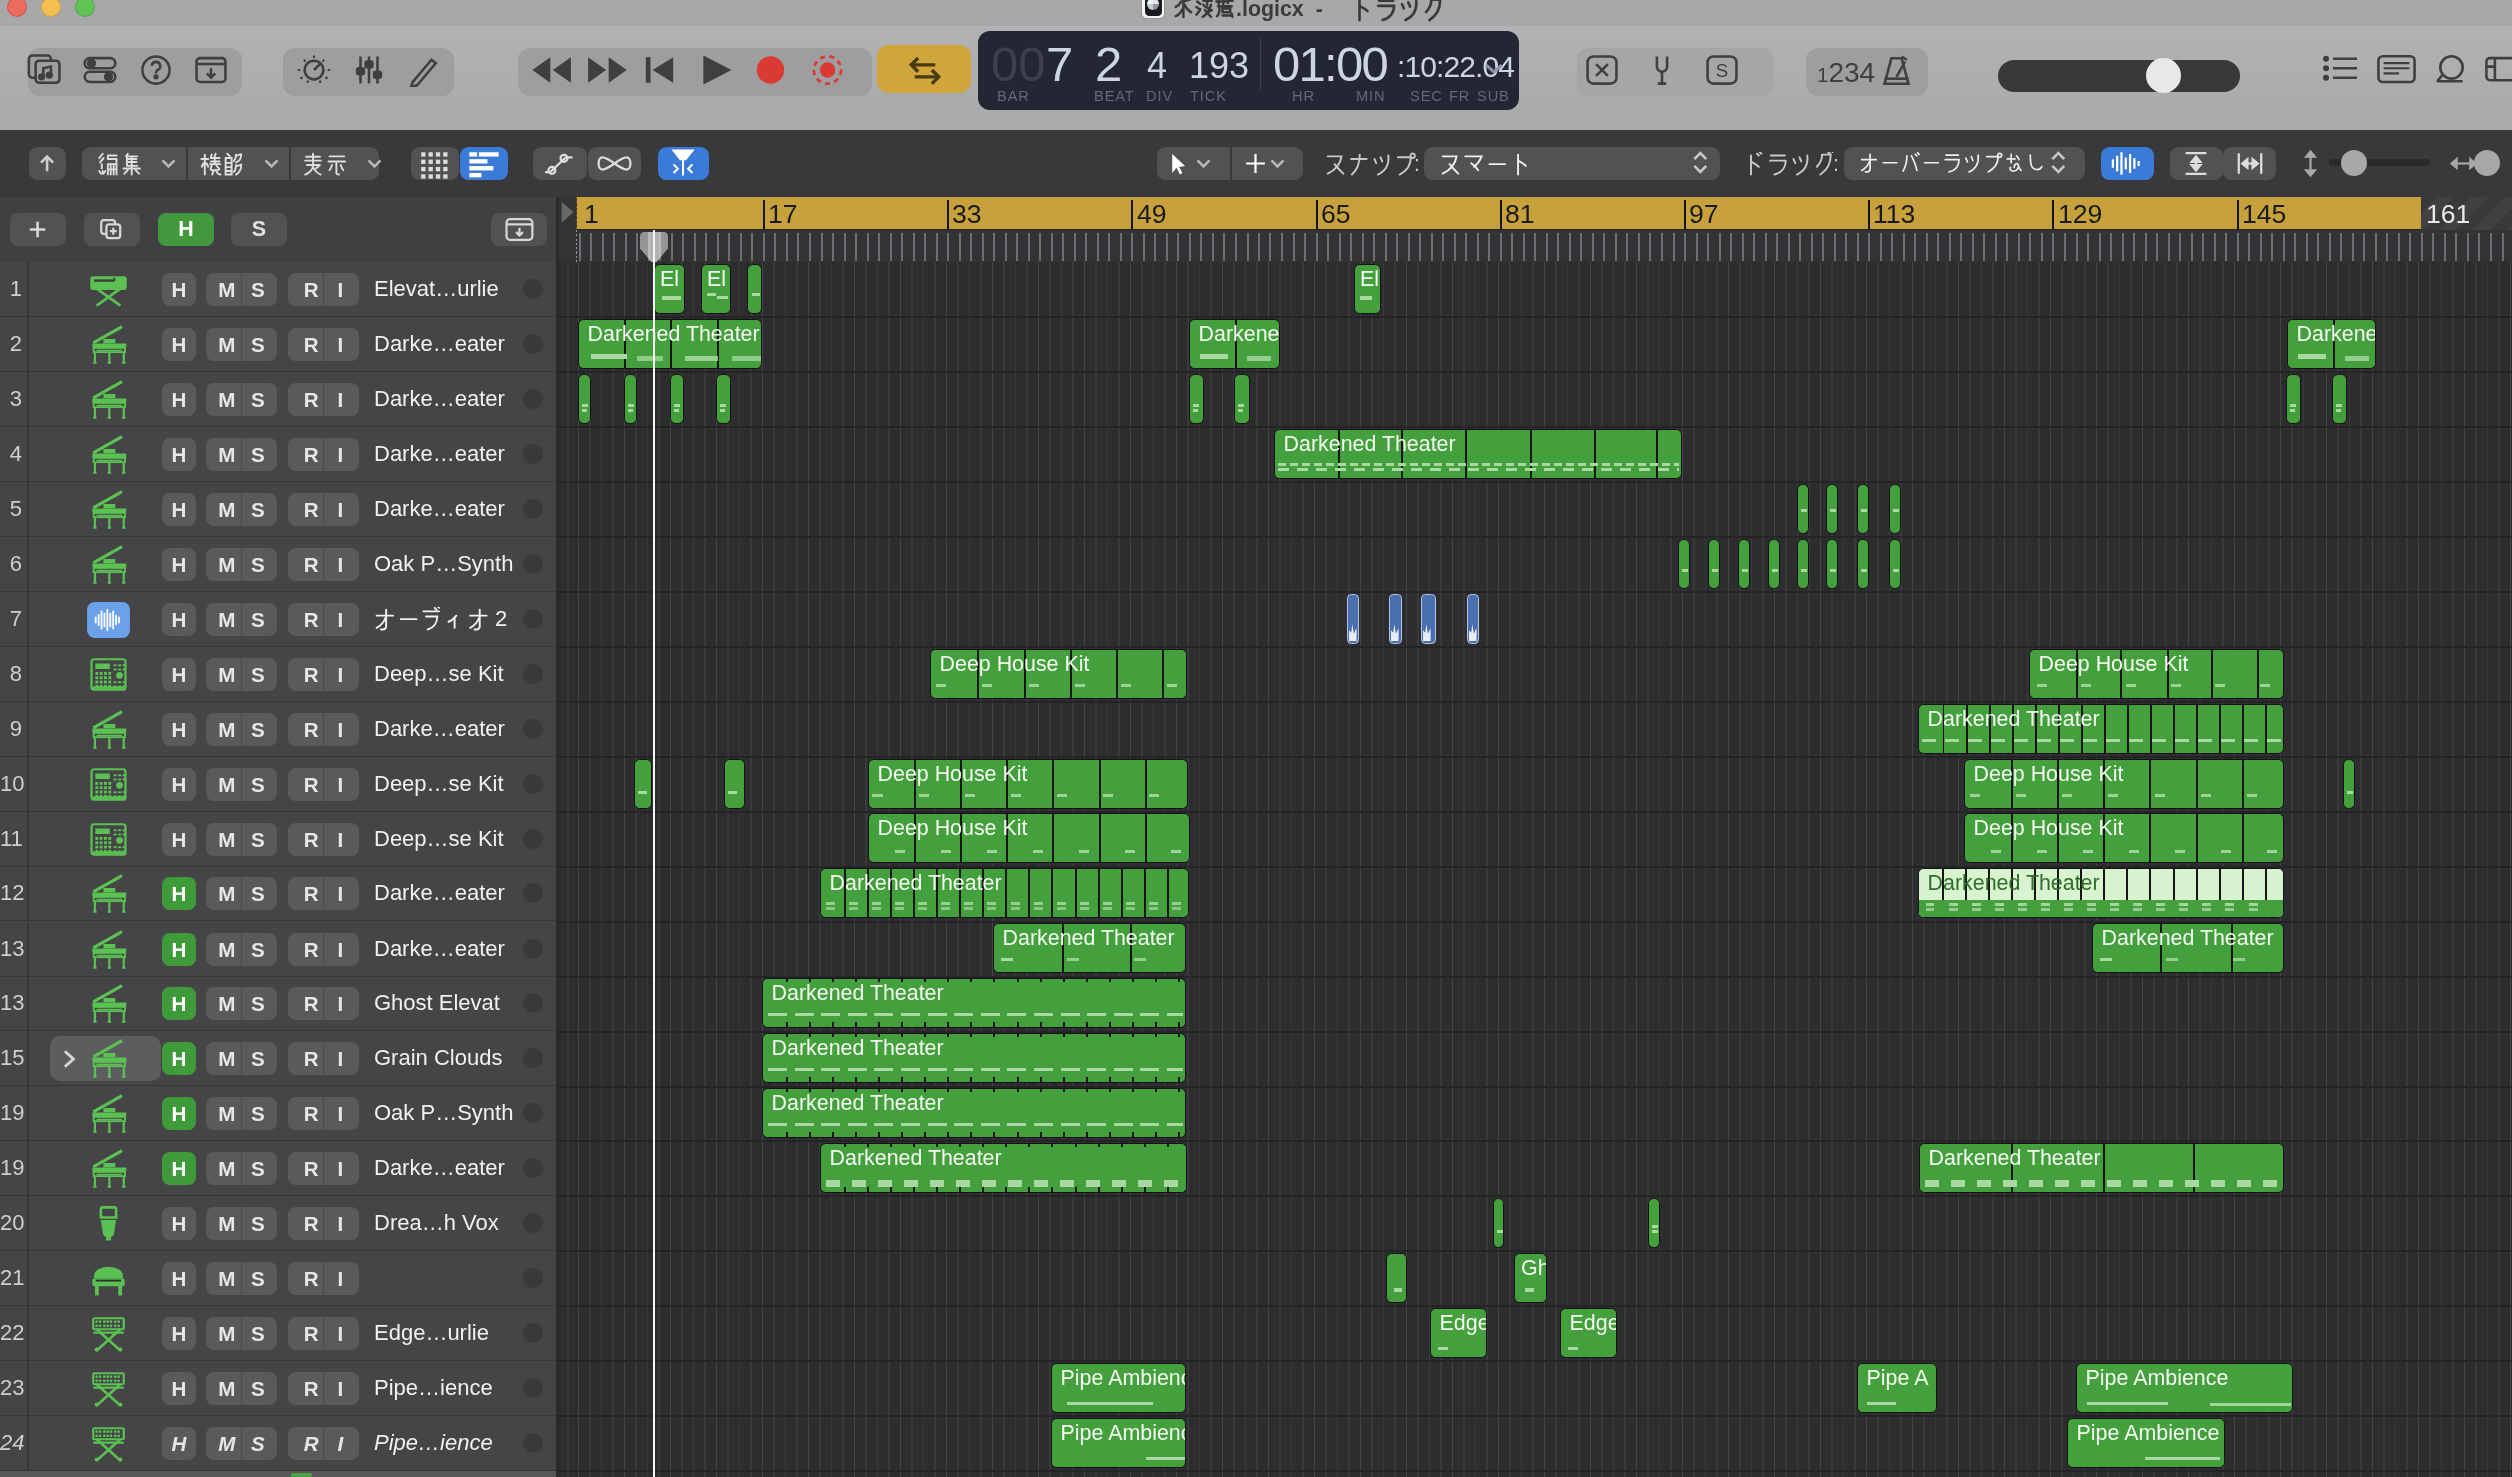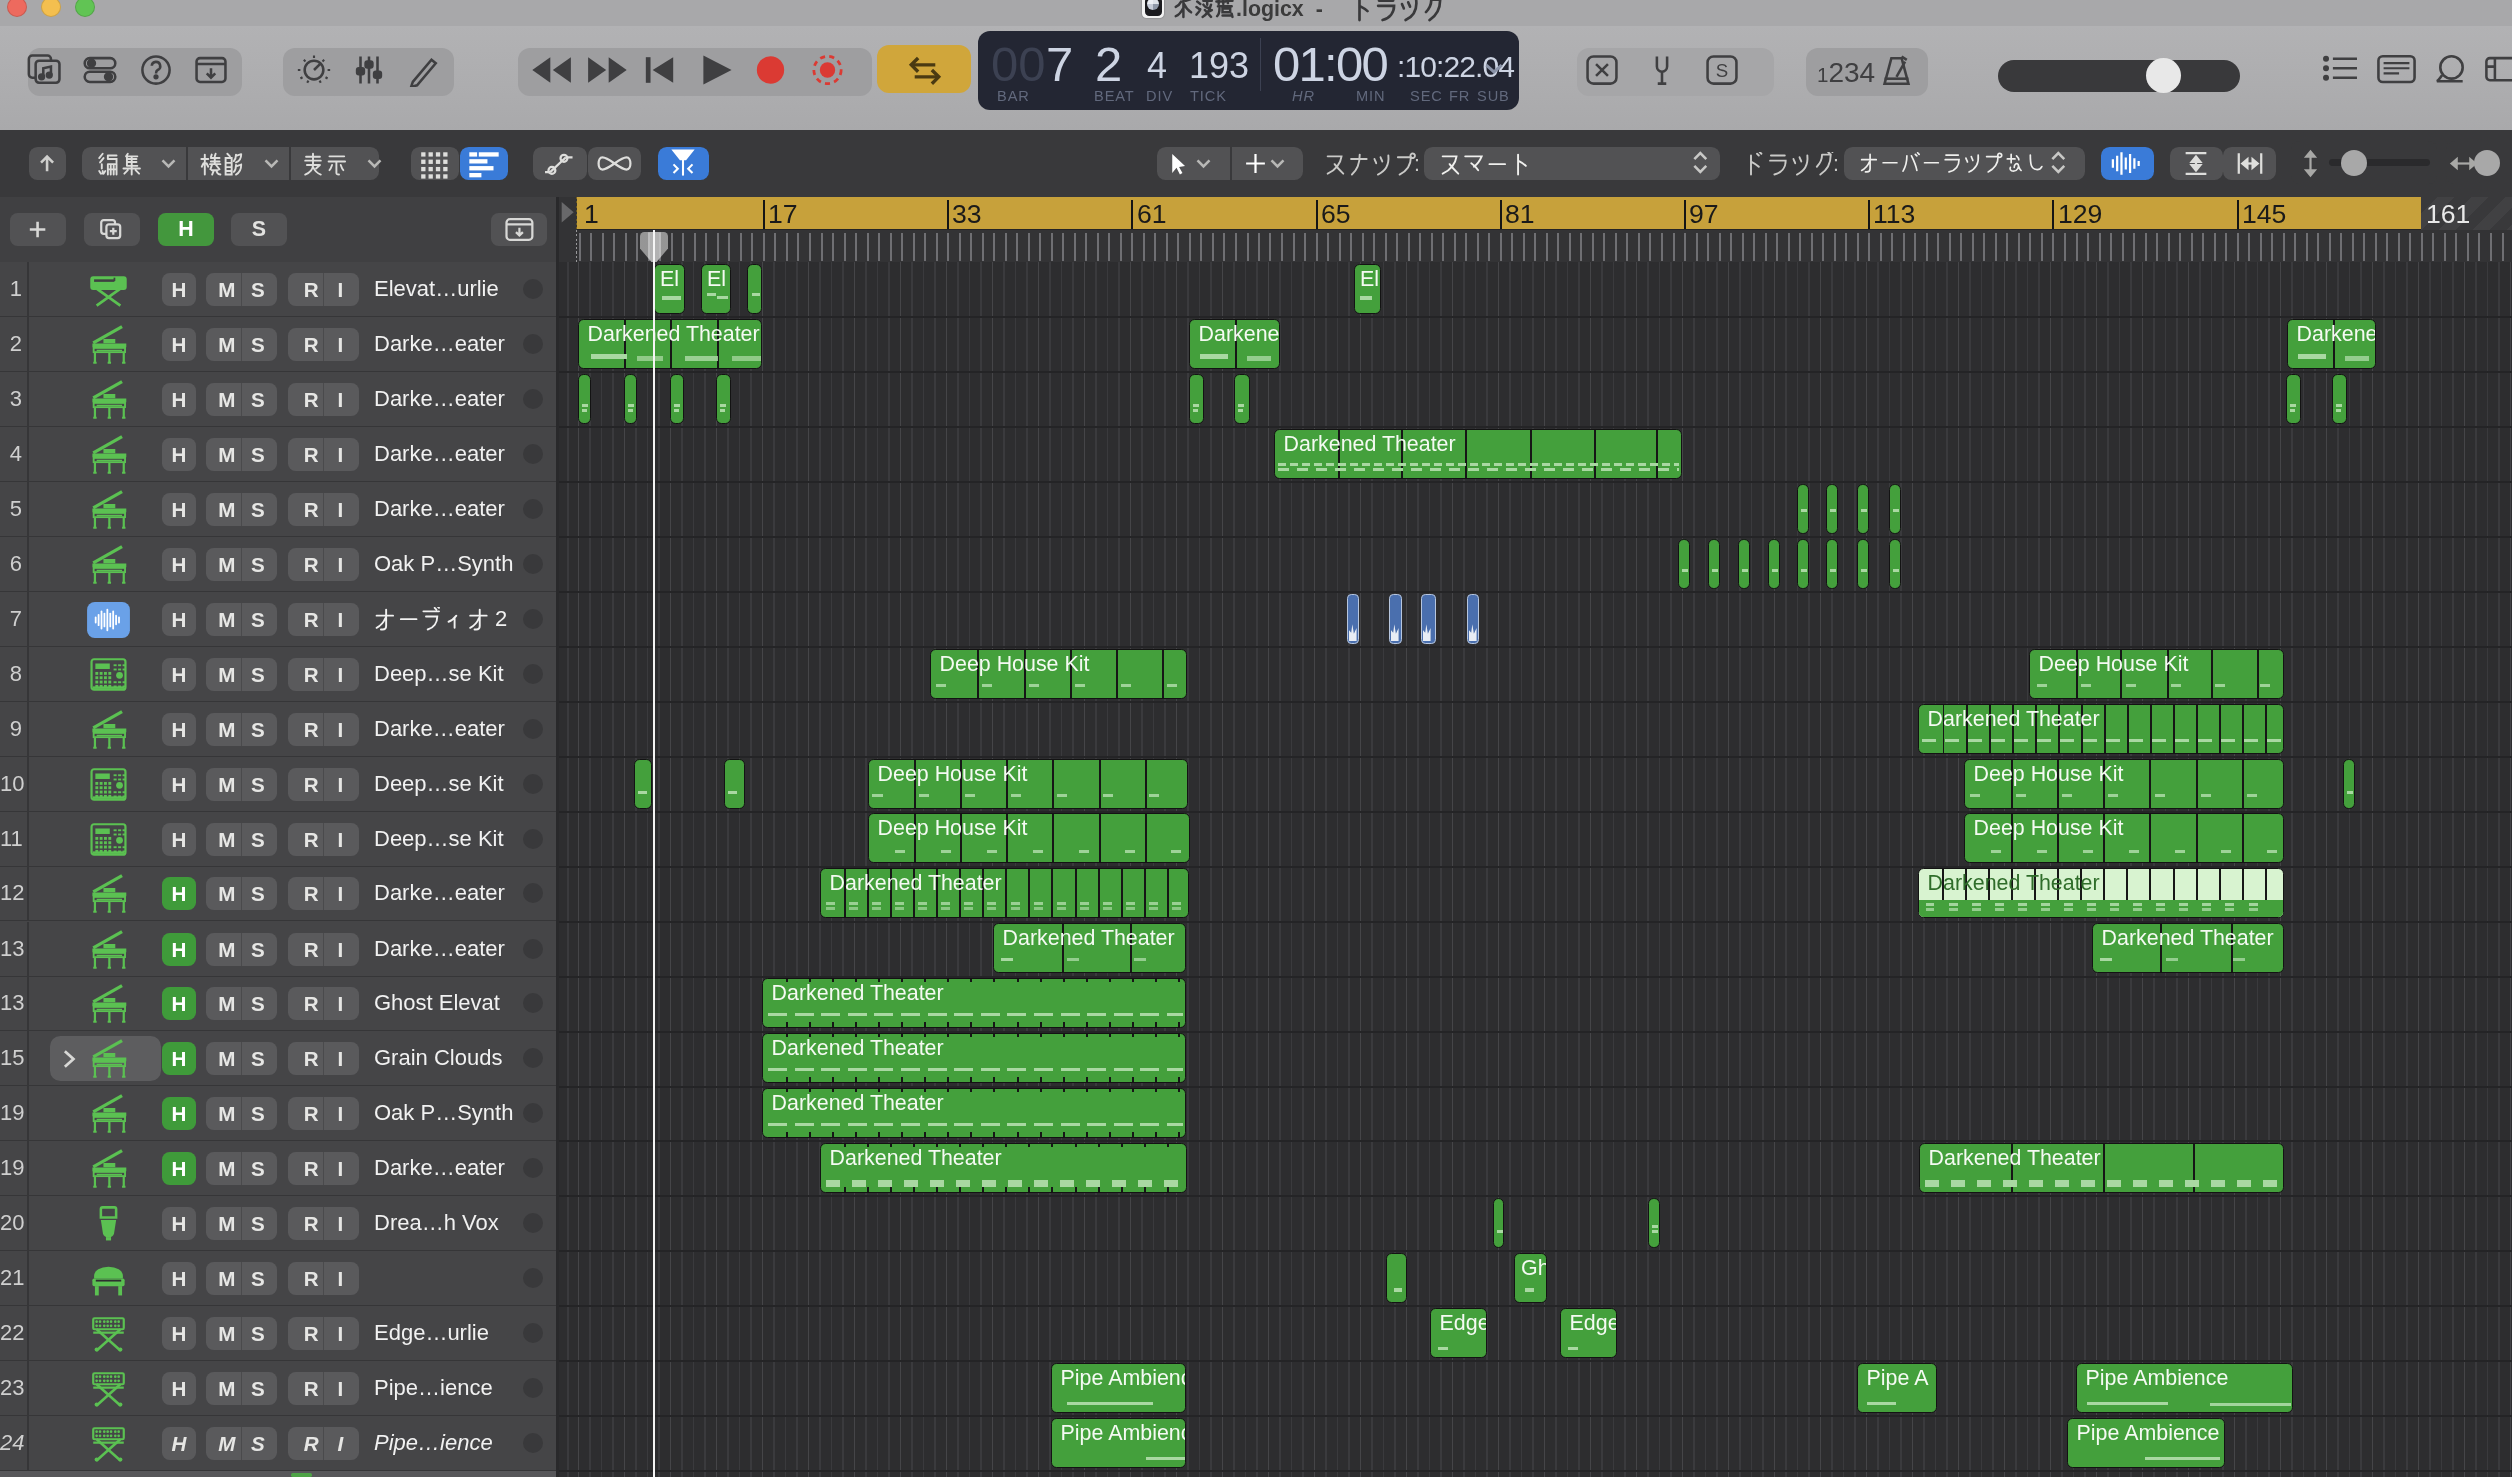--- a/index.html
+++ b/index.html
@@ -194,21 +194,21 @@
 <div class="abs" style="left:1095px;top:36px;font-size:49px;color:#cdd4e3;">2</div>
 <div class="abs" style="left:1147px;top:45px;font-size:36px;color:#cdd4e3;">4</div>
 <div class="abs" style="left:1189px;top:45px;font-size:36px;color:#cdd4e3;">193</div>
 <div class="abs" style="left:1260px;top:38px;width:1.3px;height:53px;background:#3c4152;"></div>
 <div class="abs" style="left:1273px;top:36px;font-size:49px;letter-spacing:-1.7px;color:#cdd4e3;">01:00</div>
 <div class="abs" style="left:1397px;top:50px;font-size:30px;letter-spacing:-0.9px;color:#cdd4e3;">:10:22.04</div>
 <div class="abs lcdlab" style="left:997px;top:88px;">BAR</div>
 <div class="abs lcdlab" style="left:1094px;top:88px;">BEAT</div>
 <div class="abs lcdlab" style="left:1146px;top:88px;">DIV</div>
 <div class="abs lcdlab" style="left:1190px;top:88px;">TICK</div>
-<div class="abs lcdlab" style="left:1292px;top:88px;font-style:italic;">HR</div>
+<div class="abs lcdlab" style="left:1292px;top:88px;">HR</div>
 <div class="abs lcdlab" style="left:1356px;top:88px;">MIN</div>
 <div class="abs lcdlab" style="left:1410px;top:88px;">SEC</div>
 <div class="abs lcdlab" style="left:1449px;top:88px;">FR</div>
 <div class="abs lcdlab" style="left:1477px;top:88px;">SUB</div>
 <svg class="abs" style="left:1481px;top:60px;" width="26" height="17" viewBox="0 0 30 20">
       <path d="M6 6 L15 14 L24 6" stroke="#8a93a8" stroke-width="3.5" fill="none"></path>
     </svg>
 <div class="abs grp" style="left:1577px;width:197px;background:#a6a6a8;"></div>
 <svg class="abs" style="left:1583px;top:53px;" width="38" height="34" viewBox="0 0 44 40">
       <g stroke="#3f3f41" fill="none" stroke-width="3">
@@ -540,21 +540,21 @@
       </svg>
 <div id="ruleryellow" class="abs"></div>
 <div id="rulerend" class="abs"></div>
 <div class="abs" style="left:16.7px;top:0;width:1.4px;height:33px;background:repeating-linear-gradient(#6b5a20 0 2.1px,transparent 2.1px 4.3px);"></div>
 <div class="abs" style="left:16.7px;top:33px;width:1.4px;height:33px;background:repeating-linear-gradient(#98989a 0 2.1px,transparent 2.1px 4.3px);"></div>
 <div class="abs rnum" style="left:25px;">1</div>
 <div class="abs rnum" style="left:209px;">17</div>
 <div class="abs" style="left:204px;top:3.4px;width:1.7px;height:29px;background:#151515;"></div>
 <div class="abs rnum" style="left:393px;">33</div>
 <div class="abs" style="left:388px;top:3.4px;width:1.7px;height:29px;background:#151515;"></div>
-<div class="abs rnum" style="left:578px;">61</div>
+<div class="abs rnum" style="left:578px;">49</div>
 <div class="abs" style="left:572px;top:3.4px;width:1.7px;height:29px;background:#151515;"></div>
 <div class="abs rnum" style="left:762px;">65</div>
 <div class="abs" style="left:757px;top:3.4px;width:1.7px;height:29px;background:#151515;"></div>
 <div class="abs rnum" style="left:946px;">81</div>
 <div class="abs" style="left:941px;top:3.4px;width:1.7px;height:29px;background:#151515;"></div>
 <div class="abs rnum" style="left:1130px;">97</div>
 <div class="abs" style="left:1125px;top:3.4px;width:1.7px;height:29px;background:#151515;"></div>
 <div class="abs rnum" style="left:1314px;">113</div>
 <div class="abs" style="left:1309px;top:3.4px;width:1.7px;height:29px;background:#151515;"></div>
 <div class="abs rnum" style="left:1499px;">129</div>

